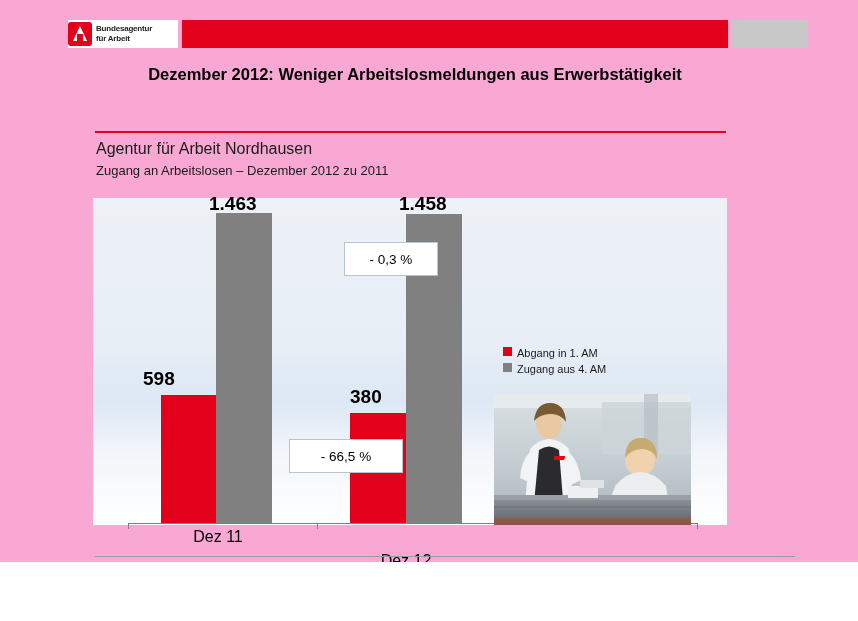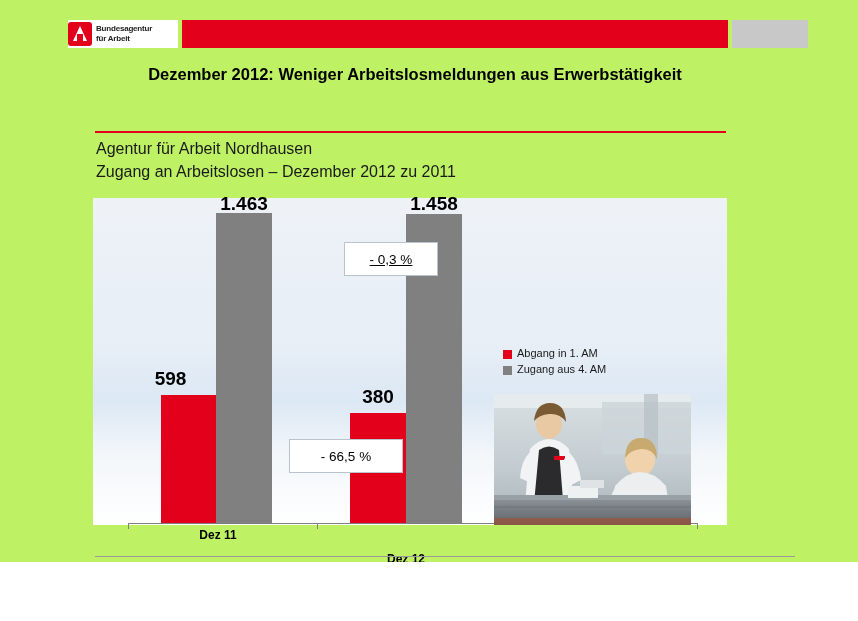--- a/index.html
+++ b/index.html
@@ -8,21 +8,21 @@
     background: #ffffff;
   }
   body {
     font-family: "Liberation Sans", sans-serif;
     color: #000000;
   }
   .slide {
     position: relative;
     width: 858px;
     height: 562px;
-    background: #bef264;
+    background: #f9a8d4;
     overflow: hidden;
   }
 
   
   .header-bar {
     position: absolute;
     left: 0;
     top: 20px;
     width: 858px;
     height: 28px;
@@ -119,21 +119,21 @@
     position: absolute;
     left: 96px;
     top: 140px;
     font-size: 16px;
     color: #1a1a1a;
   }
   .sub2 {
     position: absolute;
     left: 96px;
     top: 163px;
-    font-size: 16px;
+    font-size: 13px;
     color: #1a1a1a;
   }
 
   
   .chart-panel {
     position: absolute;
     left: 93px;
     top: 198px;
     width: 634px;
     height: 327px;
@@ -159,21 +159,21 @@
     bottom: 2px;
   }
   .bar.red { background: #e2001a; }
   .bar.grey { background: #808080; }
 
   .bar-label {
     position: absolute;
     font-size: 19px;
     font-weight: bold;
     color: #000000;
-    text-align: center;
+    text-align: left;
   }
 
   .callout {
     position: absolute;
     background: #ffffff;
     border: 1px solid #b9c4cf;
     font-size: 13.5px;
     color: #000000;
     display: flex;
     align-items: center;
@@ -182,38 +182,38 @@
 
   .legend {
     position: absolute;
     left: 410px;
     top: 149px;
     font-size: 11px;
     color: #1a1a1a;
   }
   .legend-row {
     display: flex;
-    align-items: flex-end;
+    align-items: flex-start;
     margin-bottom: 4px;
   }
   .legend-swatch {
     width: 9px;
     height: 9px;
     margin-right: 5px;
     flex: 0 0 auto;
   }
   .legend-swatch.red { background: #e2001a; }
   .legend-swatch.grey { background: #808080; }
 
   
   .cat-label {
     position: absolute;
     top: 330px;
-    font-size: 12px;
-    font-weight: bold;
+    font-size: 16px;
+    font-weight: normal;
     color: #000000;
     text-align: center;
   }
   .tick {
     position: absolute;
     top: 325px;
     width: 1px;
     height: 6px;
     background: #808080;
   }
@@ -281,21 +281,21 @@
 
       <div class="bar-label" style="left:50px; width:55px; top:170px;">598</div>
       <div class="bar-label" style="left:116px; width:70px; top:-5px;">1.463</div>
 
       <div class="bar red" style="left:257px; width:56px; height:110px;"></div>
       <div class="bar grey" style="left:313px; width:56px; height:309px;"></div>
 
       <div class="bar-label" style="left:257px; width:56px; top:188px;">380</div>
       <div class="bar-label" style="left:306px; width:70px; top:-5px;">1.458</div>
 
-      <div class="callout" style="left:251px; top:44px; width:92px; height:32px;text-decoration:underline;">- 0,3 %</div>
+      <div class="callout" style="left:251px; top:44px; width:92px; height:32px;">- 0,3 %</div>
       <div class="callout" style="left:196px; top:241px; width:112px; height:32px;">- 66,5 %</div>
 
       <div class="legend">
         <div class="legend-row">
           <span class="legend-swatch red"></span>
           <span>Abgang in 1. AM</span>
         </div>
         <div class="legend-row">
           <span class="legend-swatch grey"></span>
           <span>Zugang aus 4. AM</span>

